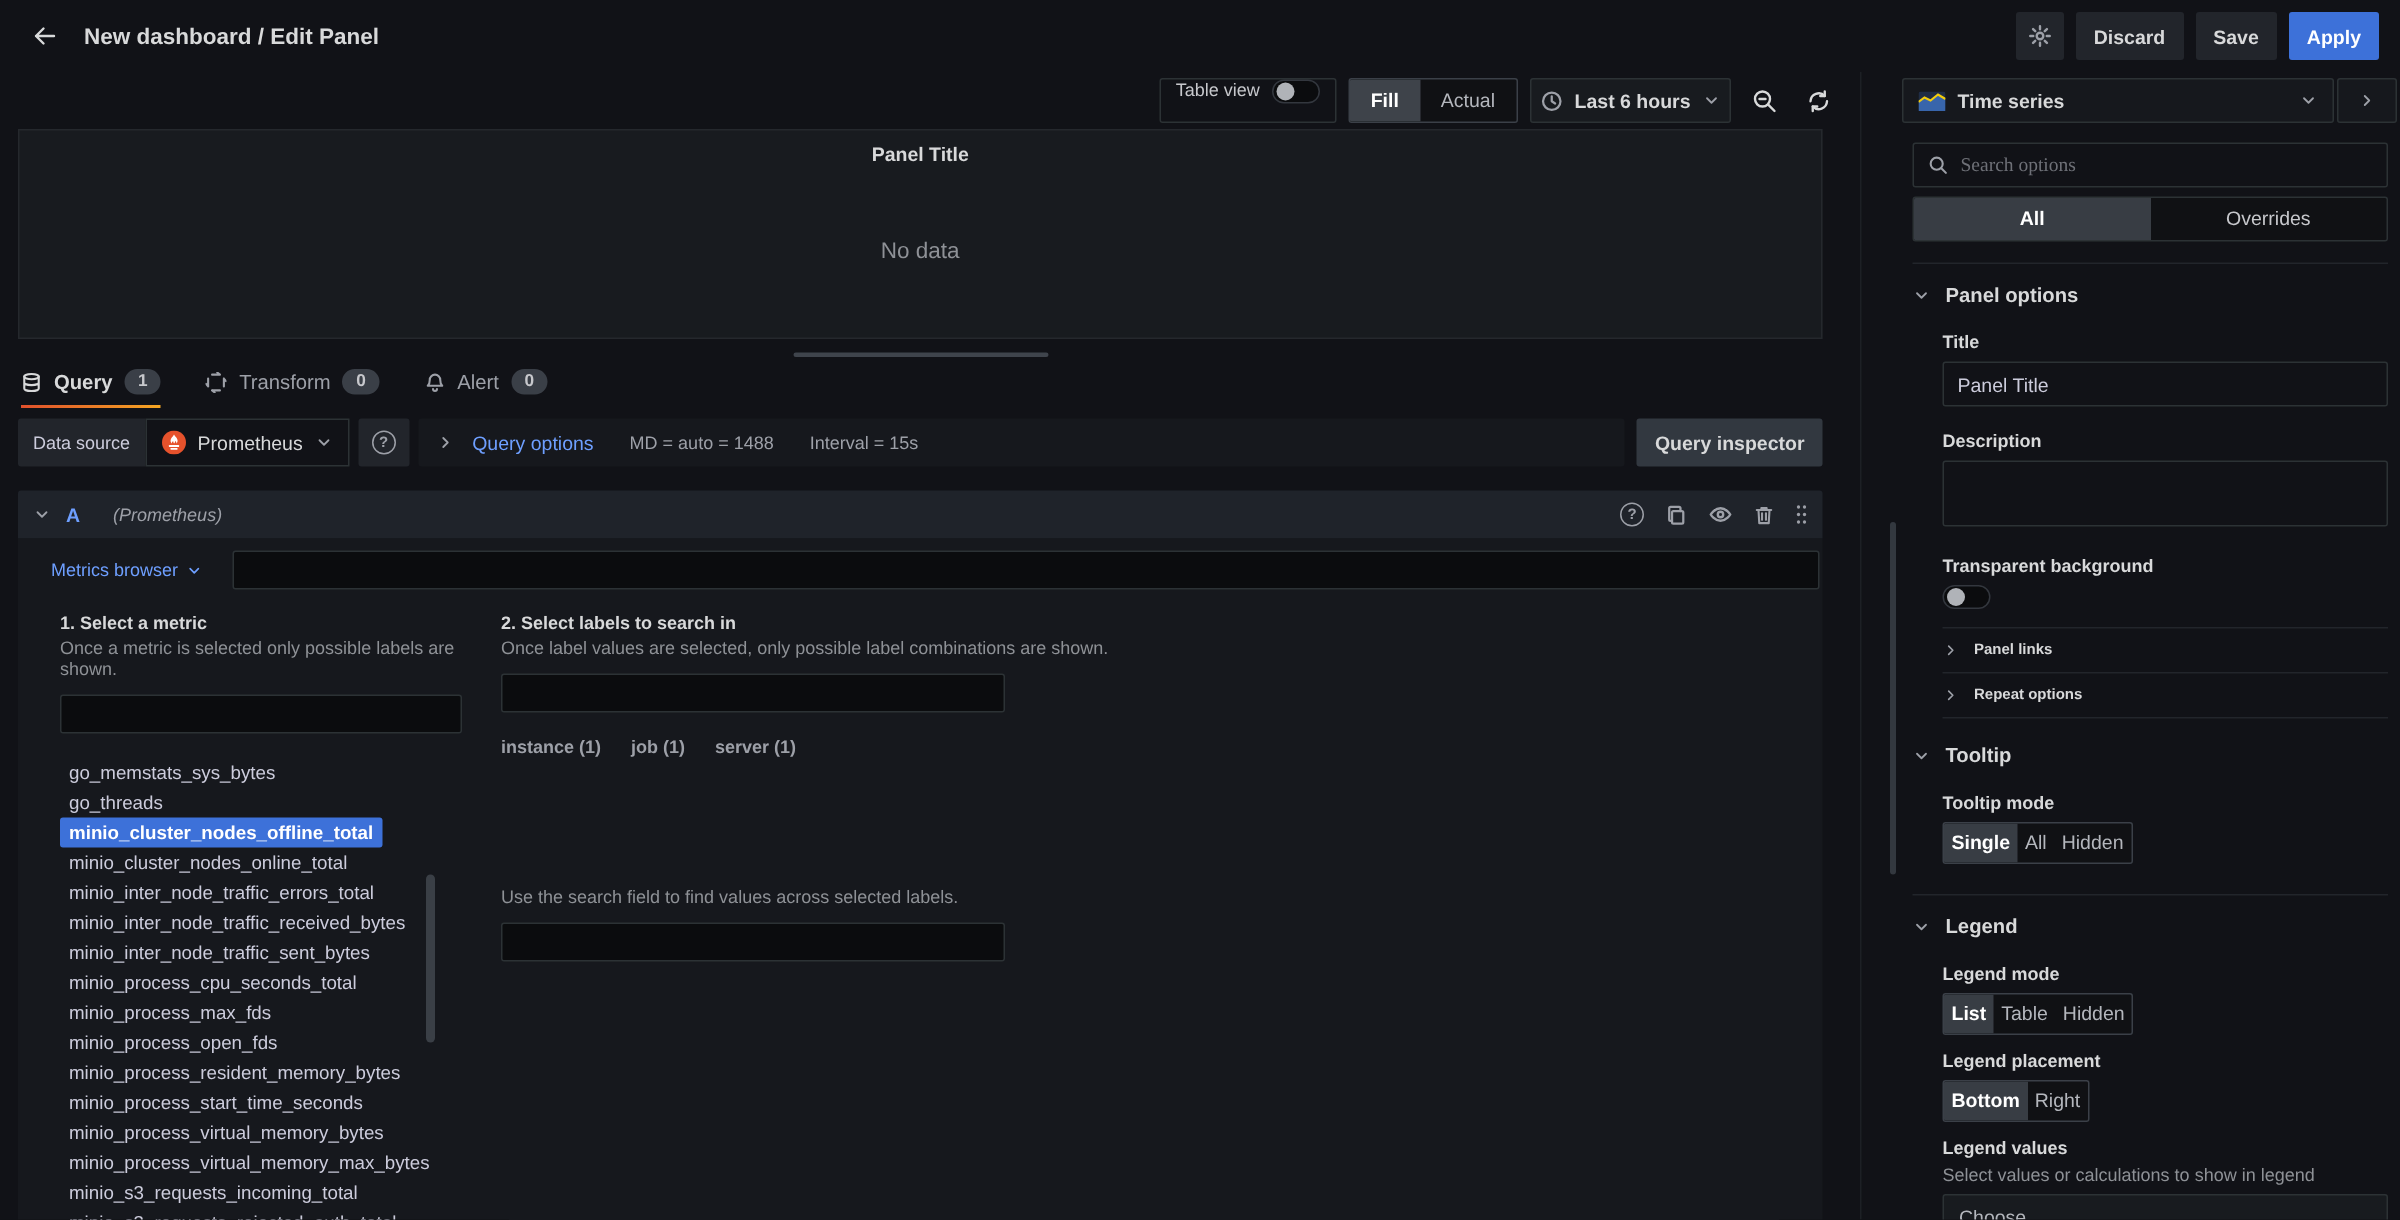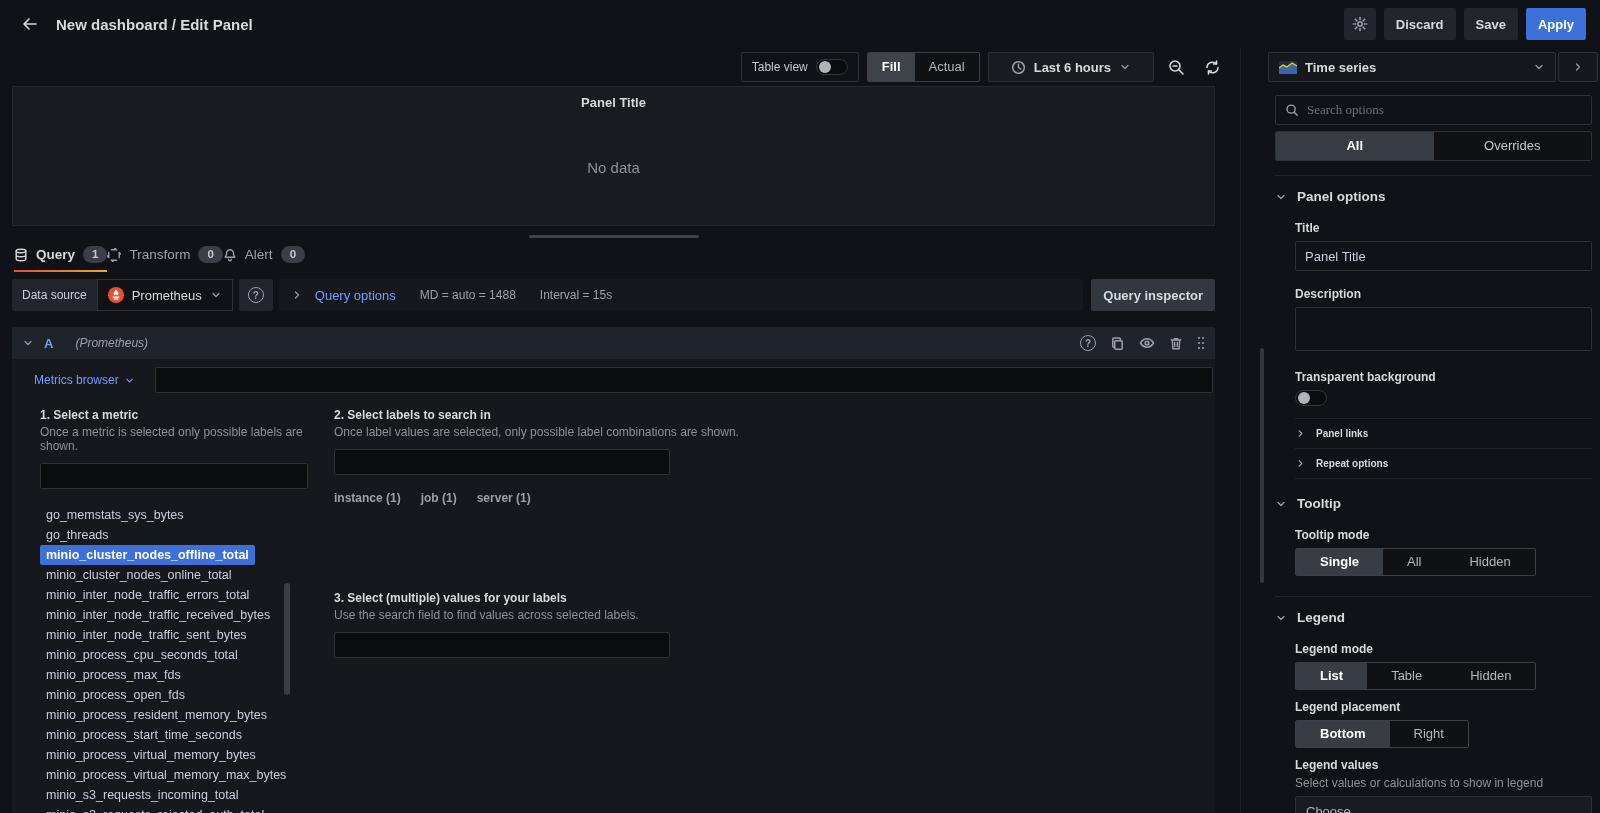--- a/index.html
+++ b/index.html
@@ -24,45 +24,45 @@
   .btn.primary { background:#3d71d9; color:#fff; }
 
   
   .main { display:flex; height:765px; }
   .content { width:1240px; display:flex; flex-direction:column; }
   .sidebar { width:360px; border-left:1px solid #1d2025; position:relative; }
 
   
   .toolbar { display:flex; justify-content:flex-end; align-items:center; gap:8px;
              padding:4px 14px 4px 12px; height:38px; }
-  .tb-box { display:flex; align-items:center; gap:8px; height:30px; padding:0 10px;
+  .tb-box { display:flex; gap:8px; height:30px; padding:0 10px;
             border:1px solid #2c3235; border-radius:2px; color:#c7c8cc; }
   .toggle { width:32px; height:16px; border-radius:9px; background:#0b0c0e;
             border:1px solid #33373e; position:relative; cursor:pointer; }
   .toggle .knob { position:absolute; left:2px; top:1px; width:12px; height:12px;
                   border-radius:50%; background:#b0b3b8; }
   .seg-group { display:flex; height:30px; border:1px solid #3b4048; border-radius:2px;
                background:#101114; overflow:hidden; }
   .seg { padding:0 14px; line-height:28px; color:#b4b7bd; font-weight:500; cursor:pointer; font-size:13px;}
   .seg.active { background:#3e434a; color:#fff; font-weight:700; }
-  .time-btn { display:flex; align-items:center; gap:8px; height:30px; padding:0 22px;
+  .time-btn { display:flex; align-items:center; gap:8px; height:30px; padding:0 6px;
               border:1px solid #2c3235; border-radius:2px; background:#181b1f;
               color:#d8d9da; font-weight:700; font-size:13px; cursor:pointer; }
   .plain-ic { width:28px; height:30px; display:flex; align-items:center; justify-content:center; cursor:pointer; }
 
   
   .preview-wrap { padding:0 25px 0 12px; }
   .preview { height:140px; background:#181b1f; border:1px solid #25282d; position:relative; }
   .preview-title { text-align:center; padding-top:8px; font-weight:700; font-size:13px; color:#d8d9da; }
   .no-data { position:absolute; left:0; right:0; top:72px; text-align:center;
              font-size:15px; color:#8e9196; }
   .splitter { width:170px; height:3px; border-radius:2px; background:#3f444c; margin:9px auto 0; }
 
   
-  .tabs { display:flex; padding:8px 0 0 14px; align-items:flex-end; }
+  .tabs { display:flex; gap:30px; padding:8px 0 0 14px; align-items:flex-end; }
   .tab { display:flex; align-items:center; gap:8px; color:#9da0a8; font-weight:500;
          font-size:13.5px; padding-bottom:9px; position:relative; cursor:pointer; }
   .tab.active { color:#d8d9da; font-weight:700; }
   .tab.active::after { content:""; position:absolute; left:0; right:0; bottom:0; height:2px;
          background:linear-gradient(90deg,#e0502c,#f5a623); }
   .badge { background:#3a3f47; color:#c7c8cc; border-radius:9px; padding:0 9px; height:17px;
            line-height:17px; font-size:11.5px; font-weight:700; }
 
   
   .ds-row { display:flex; align-items:center; margin:7px 25px 0 12px; height:32px; }
@@ -140,21 +140,21 @@
   .f-hint { color:#8e9196; margin:-2px 0 6px; }
   .t-input { width:100%; height:30px; background:#111217; border:1px solid #2c3235;
              border-radius:2px; color:#ccccdc; padding:0 9px; font-size:13px; font-family:inherit; }
   .t-area { width:100%; height:44px; background:#111217; border:1px solid #2c3235;
             border-radius:2px; color:#ccccdc; padding:4px 9px; resize:none; font-family:inherit; } .gap12 { height:12px; }
   .sub-collapse { display:flex; align-items:center; gap:10px; padding:9px 0; color:#d8d9da;
                   font-weight:700; font-size:10px; border-top:1px solid #22252b; cursor:pointer; }
   .sub-collapse.last { border-bottom:1px solid #22252b; }
   .radio-group { display:inline-flex; height:28px; border:1px solid #3b4048; border-radius:2px;
                  background:#101114; overflow:hidden; margin-bottom:6px; }
-  .radio { padding:0 24px; line-height:26px; color:#b4b7bd; font-weight:500; font-size:13px; cursor:pointer; }
+  .radio { padding:0 5px; line-height:26px; color:#b4b7bd; font-weight:500; font-size:13px; cursor:pointer; }
   .radio.active { background:#383d44; color:#fff; font-weight:700; }
   .choose { height:30px; border:1px solid #2c3235; background:#181b1f; border-radius:2px;
             display:flex; align-items:center; justify-content:space-between; padding:0 10px;
             color:#b4b7bd; font-size:13px; cursor:pointer; }
   .side-scrollbar { position:absolute; left:19px; top:300px; width:4px; height:235px;
                     background:#33383f; border-radius:2px; }
 </style>
 </head>
 <body>
 
@@ -350,21 +350,20 @@
             <div class="step-title">2. Select labels to search in</div>
             <div class="step-sub">Once label values are selected, only possible label combinations are shown.</div>
             <input class="b-input w336" style="">
             <div class="label-chips">
 
             <span class="label-chip">instance (1)</span>
                 <span class="label-chip">job (1)</span>
                 <span class="label-chip">server (1)</span>
               </div>
             <div class="step3">
-              <div class="step-title">3. Select (multiple) values for your labels</div>
               <div class="step-sub">Use the search field to find values across selected labels.</div>
               <input class="b-input w336" style="">
             </div>
           </div>
         </div>
       </div>
     </div>
   </div>
 
   <div class="sidebar">

